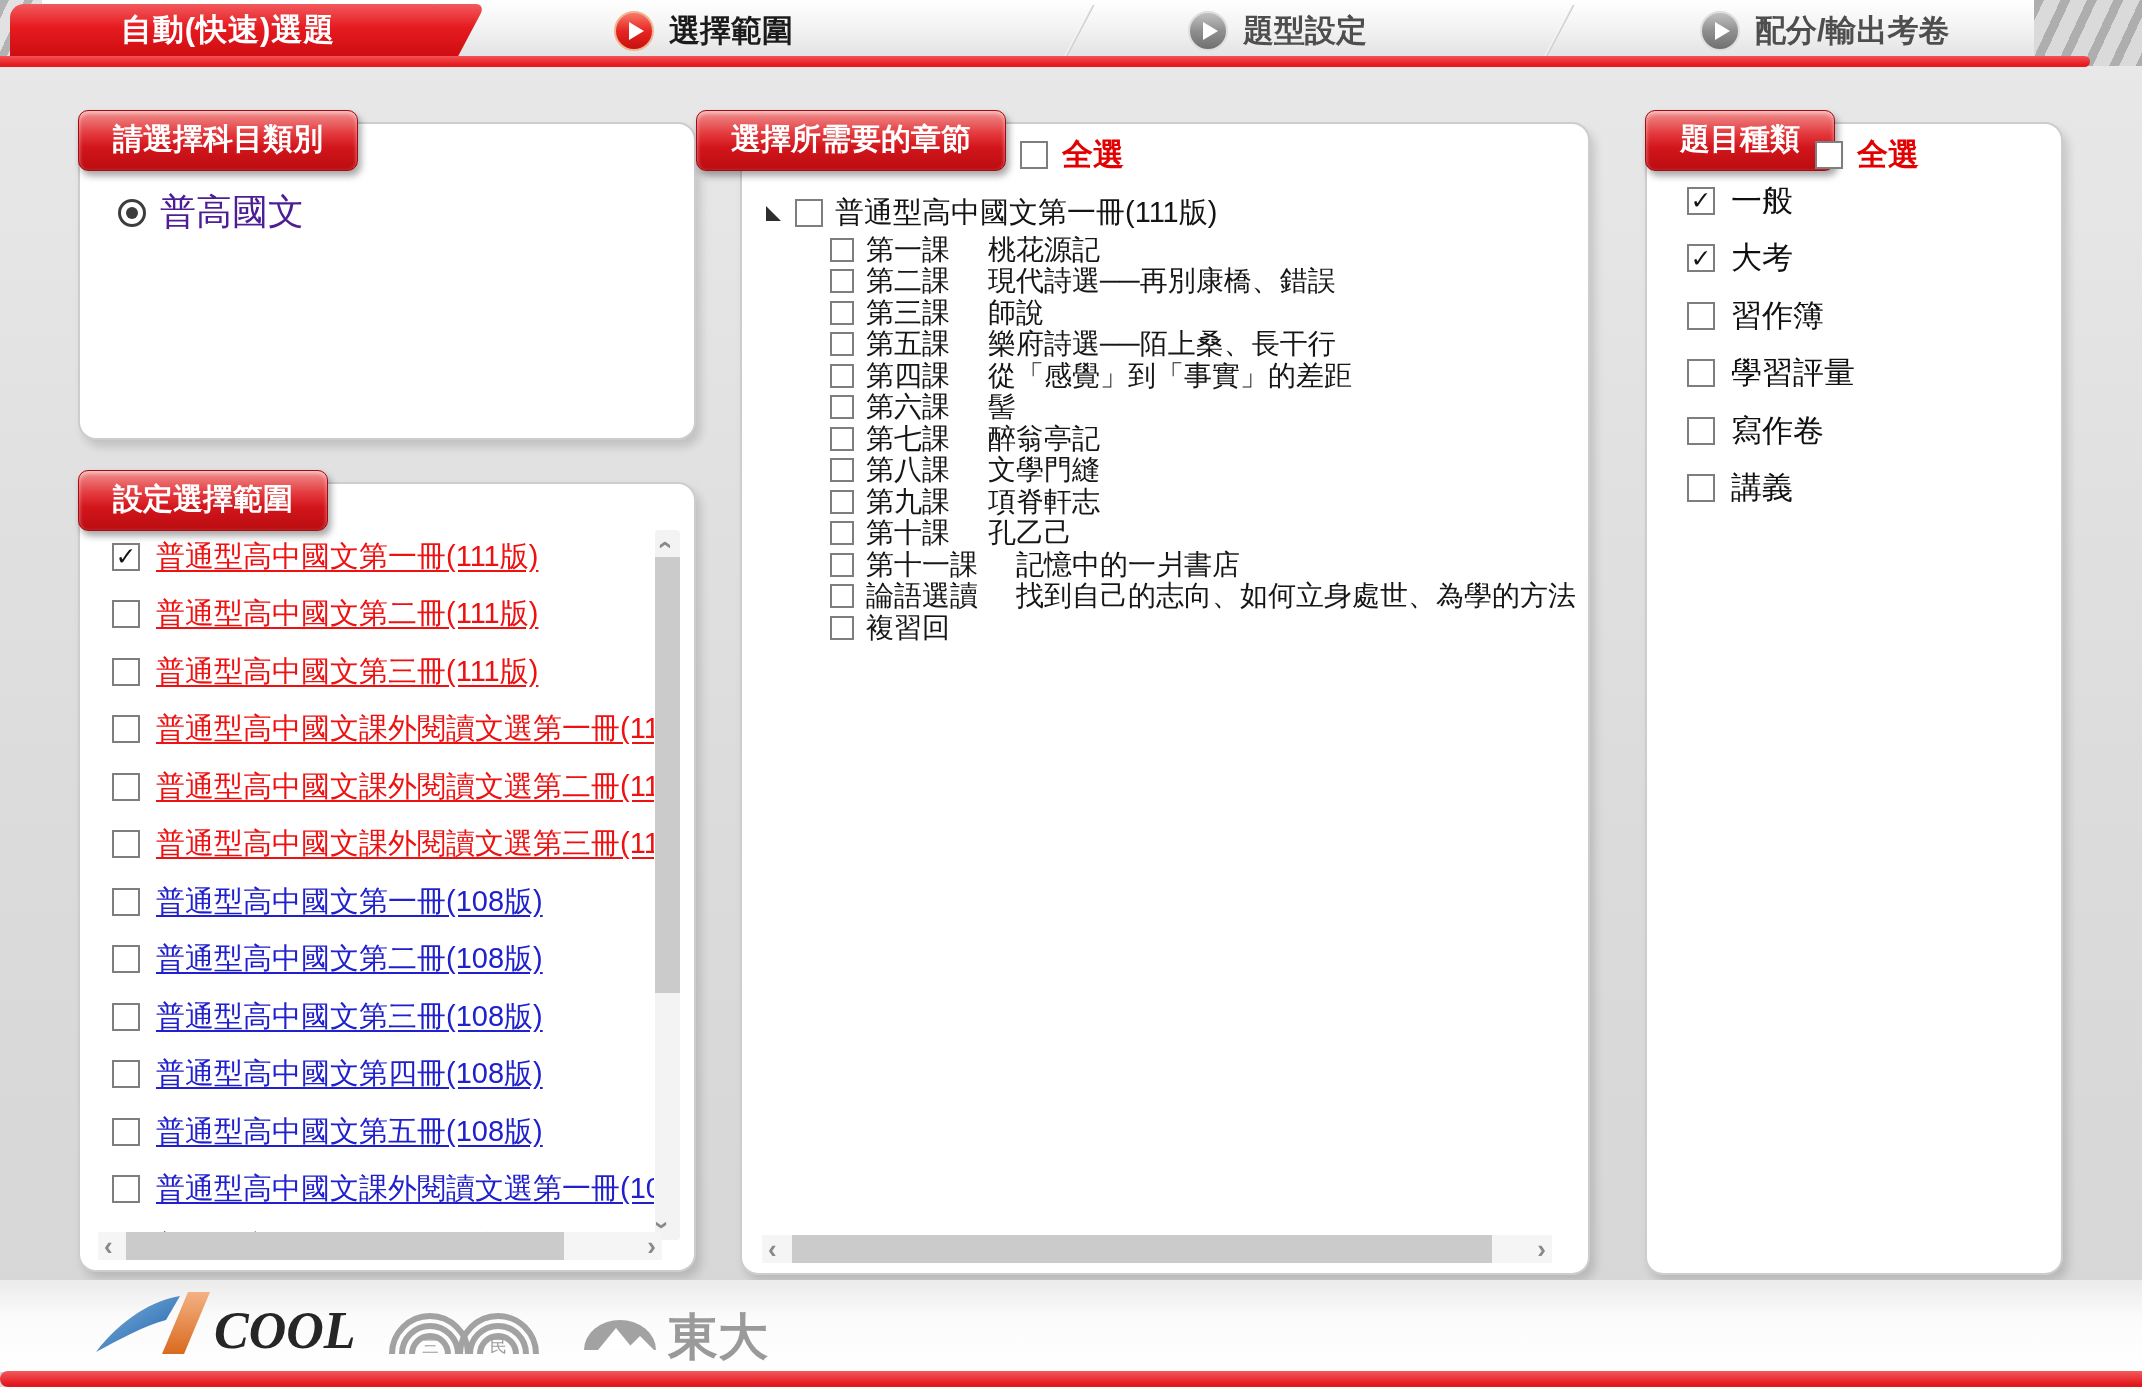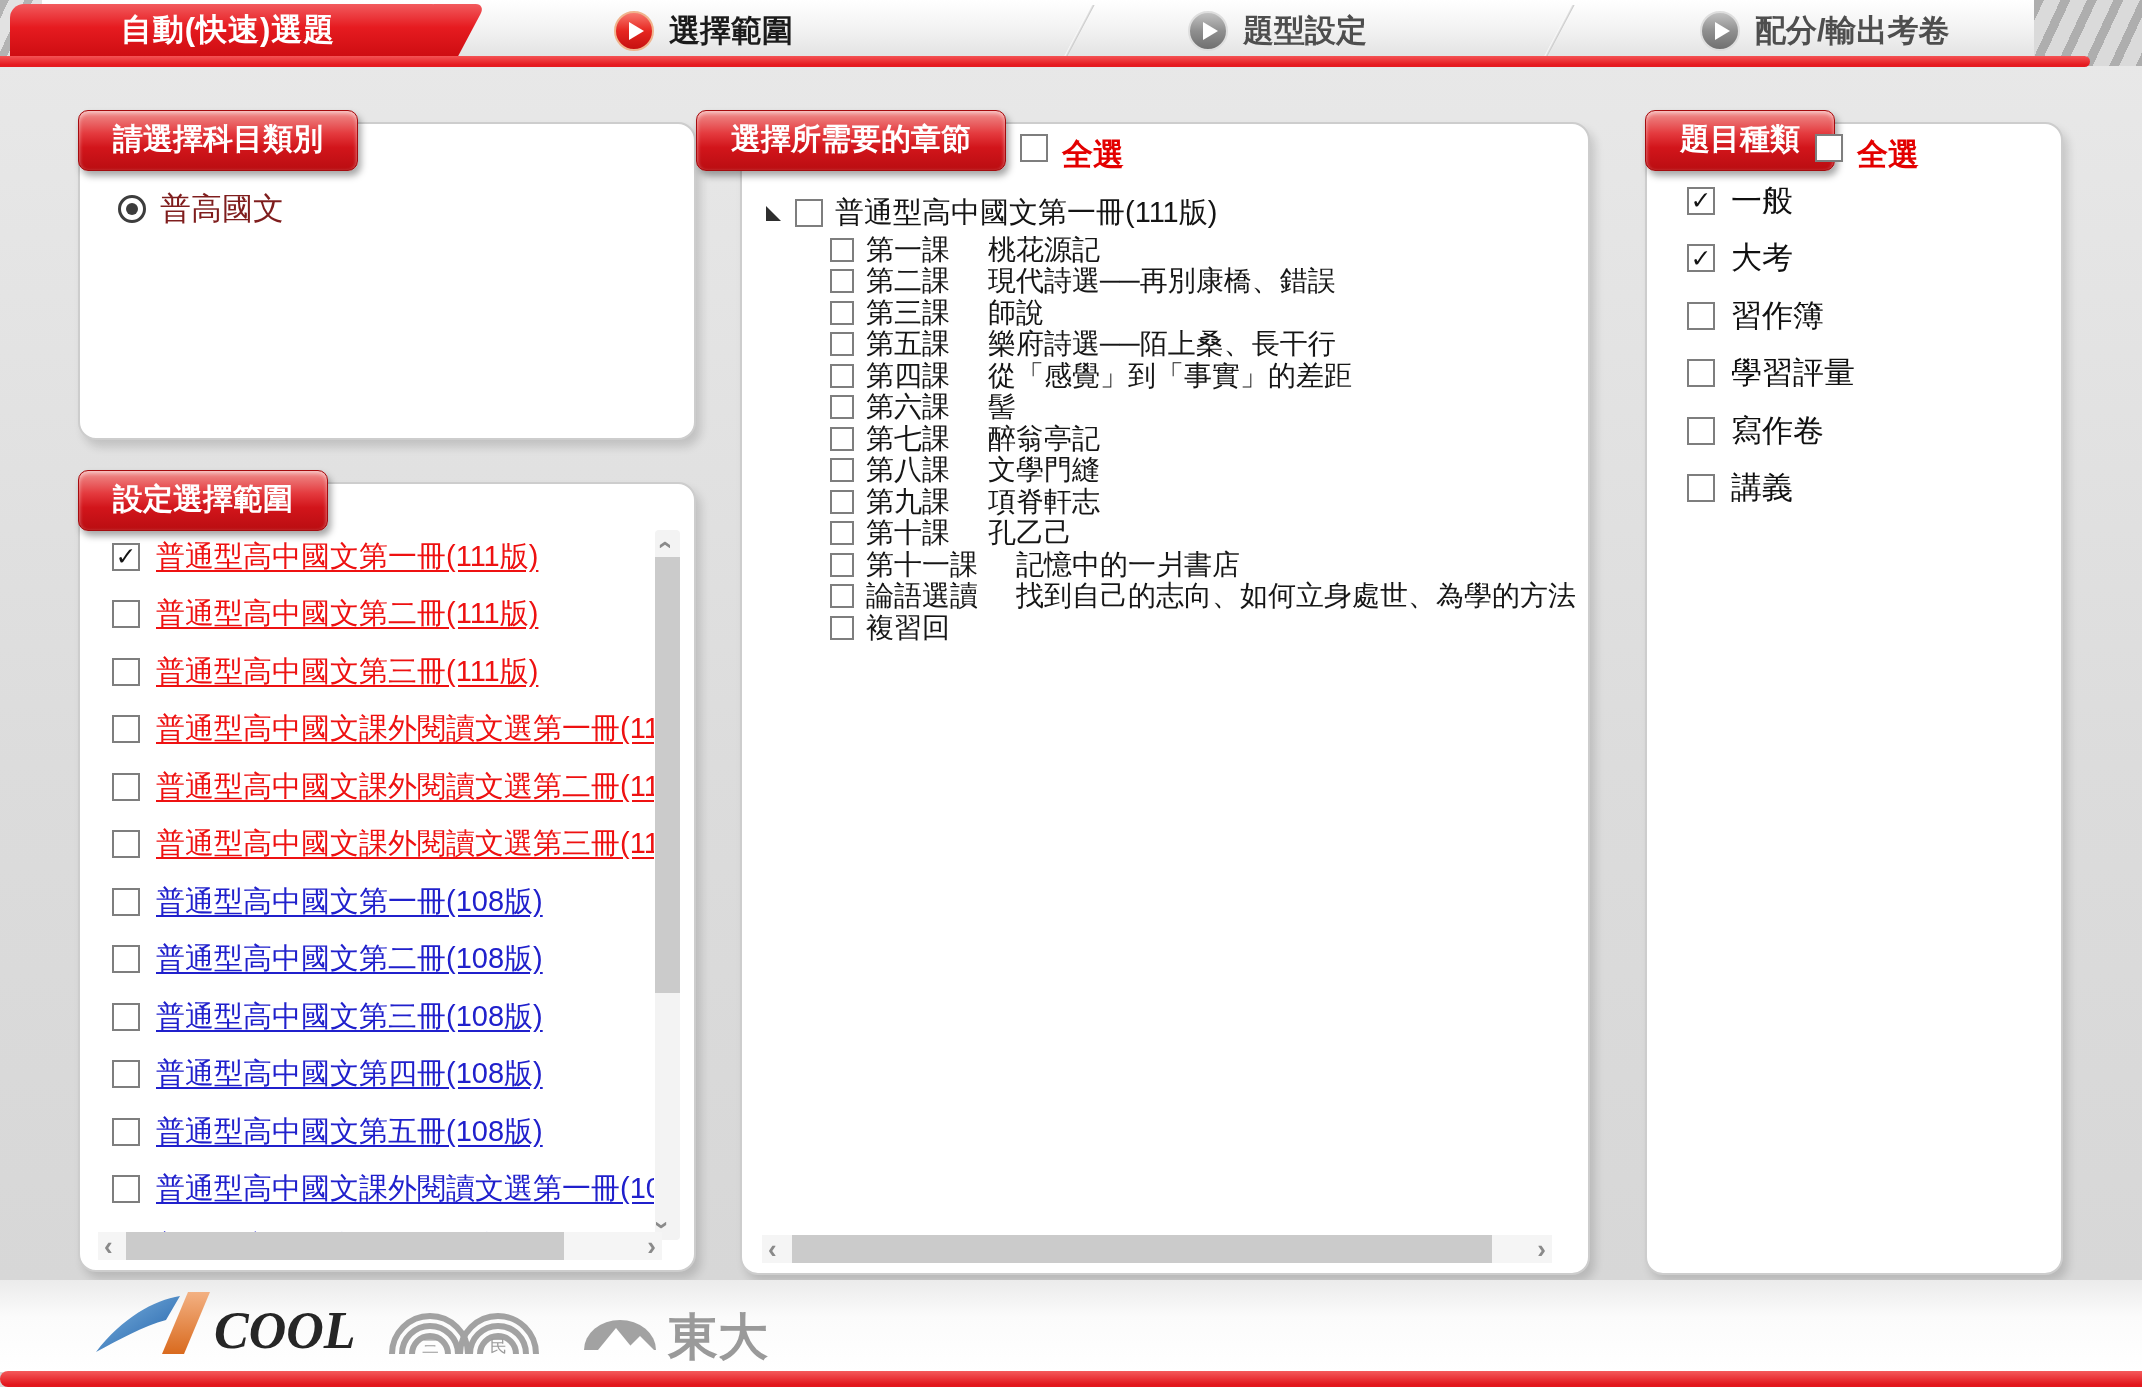--- a/index.html
+++ b/index.html
@@ -40,21 +40,21 @@
     border-radius:10px; border:1px solid #a50b0e;
     box-shadow:3px 5px 7px rgba(0,0,0,.35), inset 0 2px 4px rgba(255,255,255,.55); }
   .panel { position:absolute; background:#fff; border:2px solid #cdcdcd;
     border-radius:18px; box-shadow:5px 7px 10px rgba(0,0,0,.14); }
 
   
   .radio-row { position:absolute; left:38px; top:64px; display:flex; align-items:center; gap:14px; }
   .radio { width:28px; height:28px; border-radius:50%; border:3px solid #3d3d3d;
     background:#fff; position:relative; }
   .radio::after { content:""; position:absolute; inset:5px; border-radius:50%; background:#3c3c3c; }
-  .radio-label { font-size:31px; color:#7f1d1d; }
+  .radio-label { font-size:36px; color:#4c1d95; }
 
   
   .cb { min-width:28px; width:28px; height:28px; border:2px solid #7e7e7e; background:#fff;
     display:flex; align-items:center; justify-content:center;
     font-size:25px; font-weight:bold; color:#141414; line-height:1; }
   .cb.small { min-width:24px; width:24px; height:24px; font-size:20px; }
 
   
   .range-list { position:absolute; left:32px; top:44px; width:542px; height:714px; overflow:hidden; }
   .range-row { height:57.5px; display:flex; align-items:center; gap:16px; }
@@ -65,21 +65,21 @@
   .vsb .thumb { position:absolute; left:0; top:27px; width:100%; height:436px; background:#cbcbcb; }
   .sb-arr { position:absolute; color:#8a8a8a; font-size:26px; font-weight:bold; line-height:1; }
   .vsb .up { top:2px; left:4px; transform:rotate(-90deg); }
   .vsb .dn { bottom:2px; left:4px; transform:rotate(90deg); }
   .hsb { position:absolute; height:28px; background:#f5f5f5; bottom:10px; }
   .hsb .thumb { position:absolute; top:0; height:100%; background:#cbcbcb; }
   .hsb .lt { left:6px; top:1px; }
   .hsb .rt { right:6px; top:1px; }
 
   
-  .selall { position:absolute; display:flex; align-items:flex-start; gap:14px; z-index:7; }
+  .selall { position:absolute; display:flex; align-items:center; gap:14px; z-index:7; }
   .selall .lbl { font-size:31px; font-weight:bold; color:#e30000; }
   .tree { position:absolute; left:24px; top:70px; right:10px; height:560px; overflow:hidden; }
   .tree-book { display:flex; align-items:center; gap:12px; height:38px; margin-bottom:2px; }
   .tree-book .lbl { font-size:29px; color:#141414; white-space:nowrap; }
   .tri { width:0; height:0; border-bottom:15px solid #2e2e2e; border-right:15px solid transparent; margin-right:2px; }
   .tree-row { display:flex; align-items:center; gap:12px; height:31.5px; margin-left:64px; }
   .tree-row .num { font-size:28px; color:#161616; white-space:nowrap; }
   .tree-row .ttl { font-size:28px; color:#161616; white-space:nowrap; margin-left:26px; }
 
   

